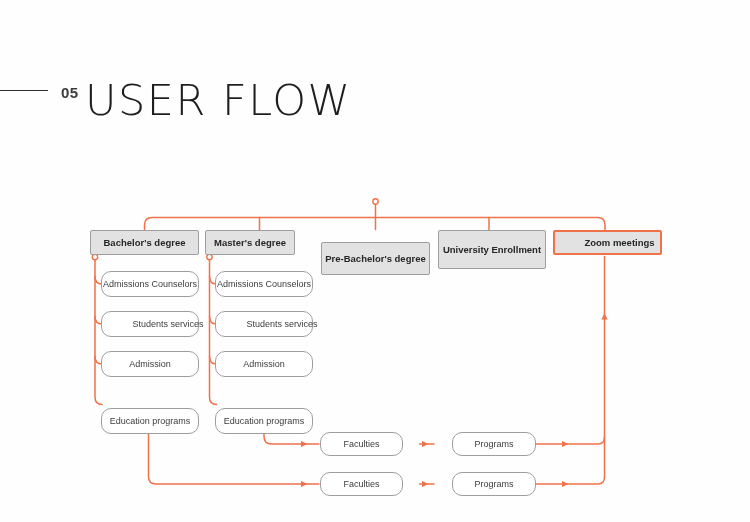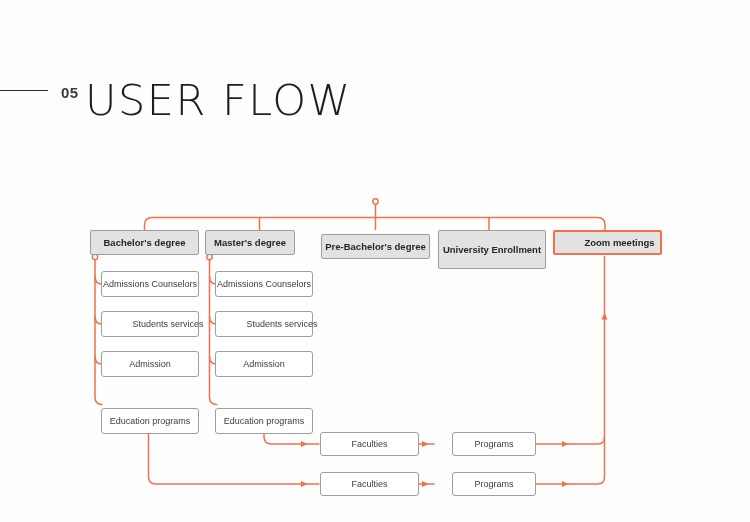--- a/index.html
+++ b/index.html
@@ -34,37 +34,37 @@
   .pill{
     background:#e2e2e2;border:1.5px solid #f0714a;border-radius:16px;
     font-size:10px;font-weight:700;color:#262626;
   }
   .node{
     background:#e2e2e2;border:1.4px solid #9e9e9e;border-radius:2px;
     font-size:9.5px;font-weight:700;color:#262626;
   }
   .node.highlight{border:2px solid #f0714a;padding-left:24px;}
   .subnode{
-    background:#ffffff;border:1.2px solid #9e9e9e;border-radius:3px;
+    background:#ffffff;border:1.2px solid #9e9e9e;border-radius:10px;
     font-size:9px;font-weight:400;color:#3c3c3c;
   }
   
   .n-home{left:321px;top:170px;width:110px;height:31px;}
   
   .n-b0{left:90px; top:230px;width:109px;height:25px;}
   .n-b1{left:205px;top:230px;width:90px;height:25px;}
-  .n-b2{left:321px;top:234px;width:109px;height:25px;}
+  .n-b2{left:321px;top:242px;width:109px;height:33px;}
   .n-b3{left:438px;top:230px;width:108px;height:39px;}
   .n-b4{left:553px;top:230px;width:109px;height:25px;}
   
   .colA{left:101px;width:98px;height:26px;}
   .colB{left:215px;width:98px;height:26px;}
   .r0{top:271px;} .r1{top:311px;padding-left:36px;} .r2{top:351px;text-align:center;} .r3{top:408px;}
   
-  .n-fac{left:320px;width:99px;height:24px;}
+  .n-fac{left:320px;width:83px;height:24px;}
   .n-prog{left:452px;width:84px;height:24px;}
   .row1{top:432px;} .row2{top:472px;}
   
   .connectors{position:absolute;left:0;top:0;pointer-events:none;}
 </style>
 </head>
 <body>
 
 <div class="page">
 

